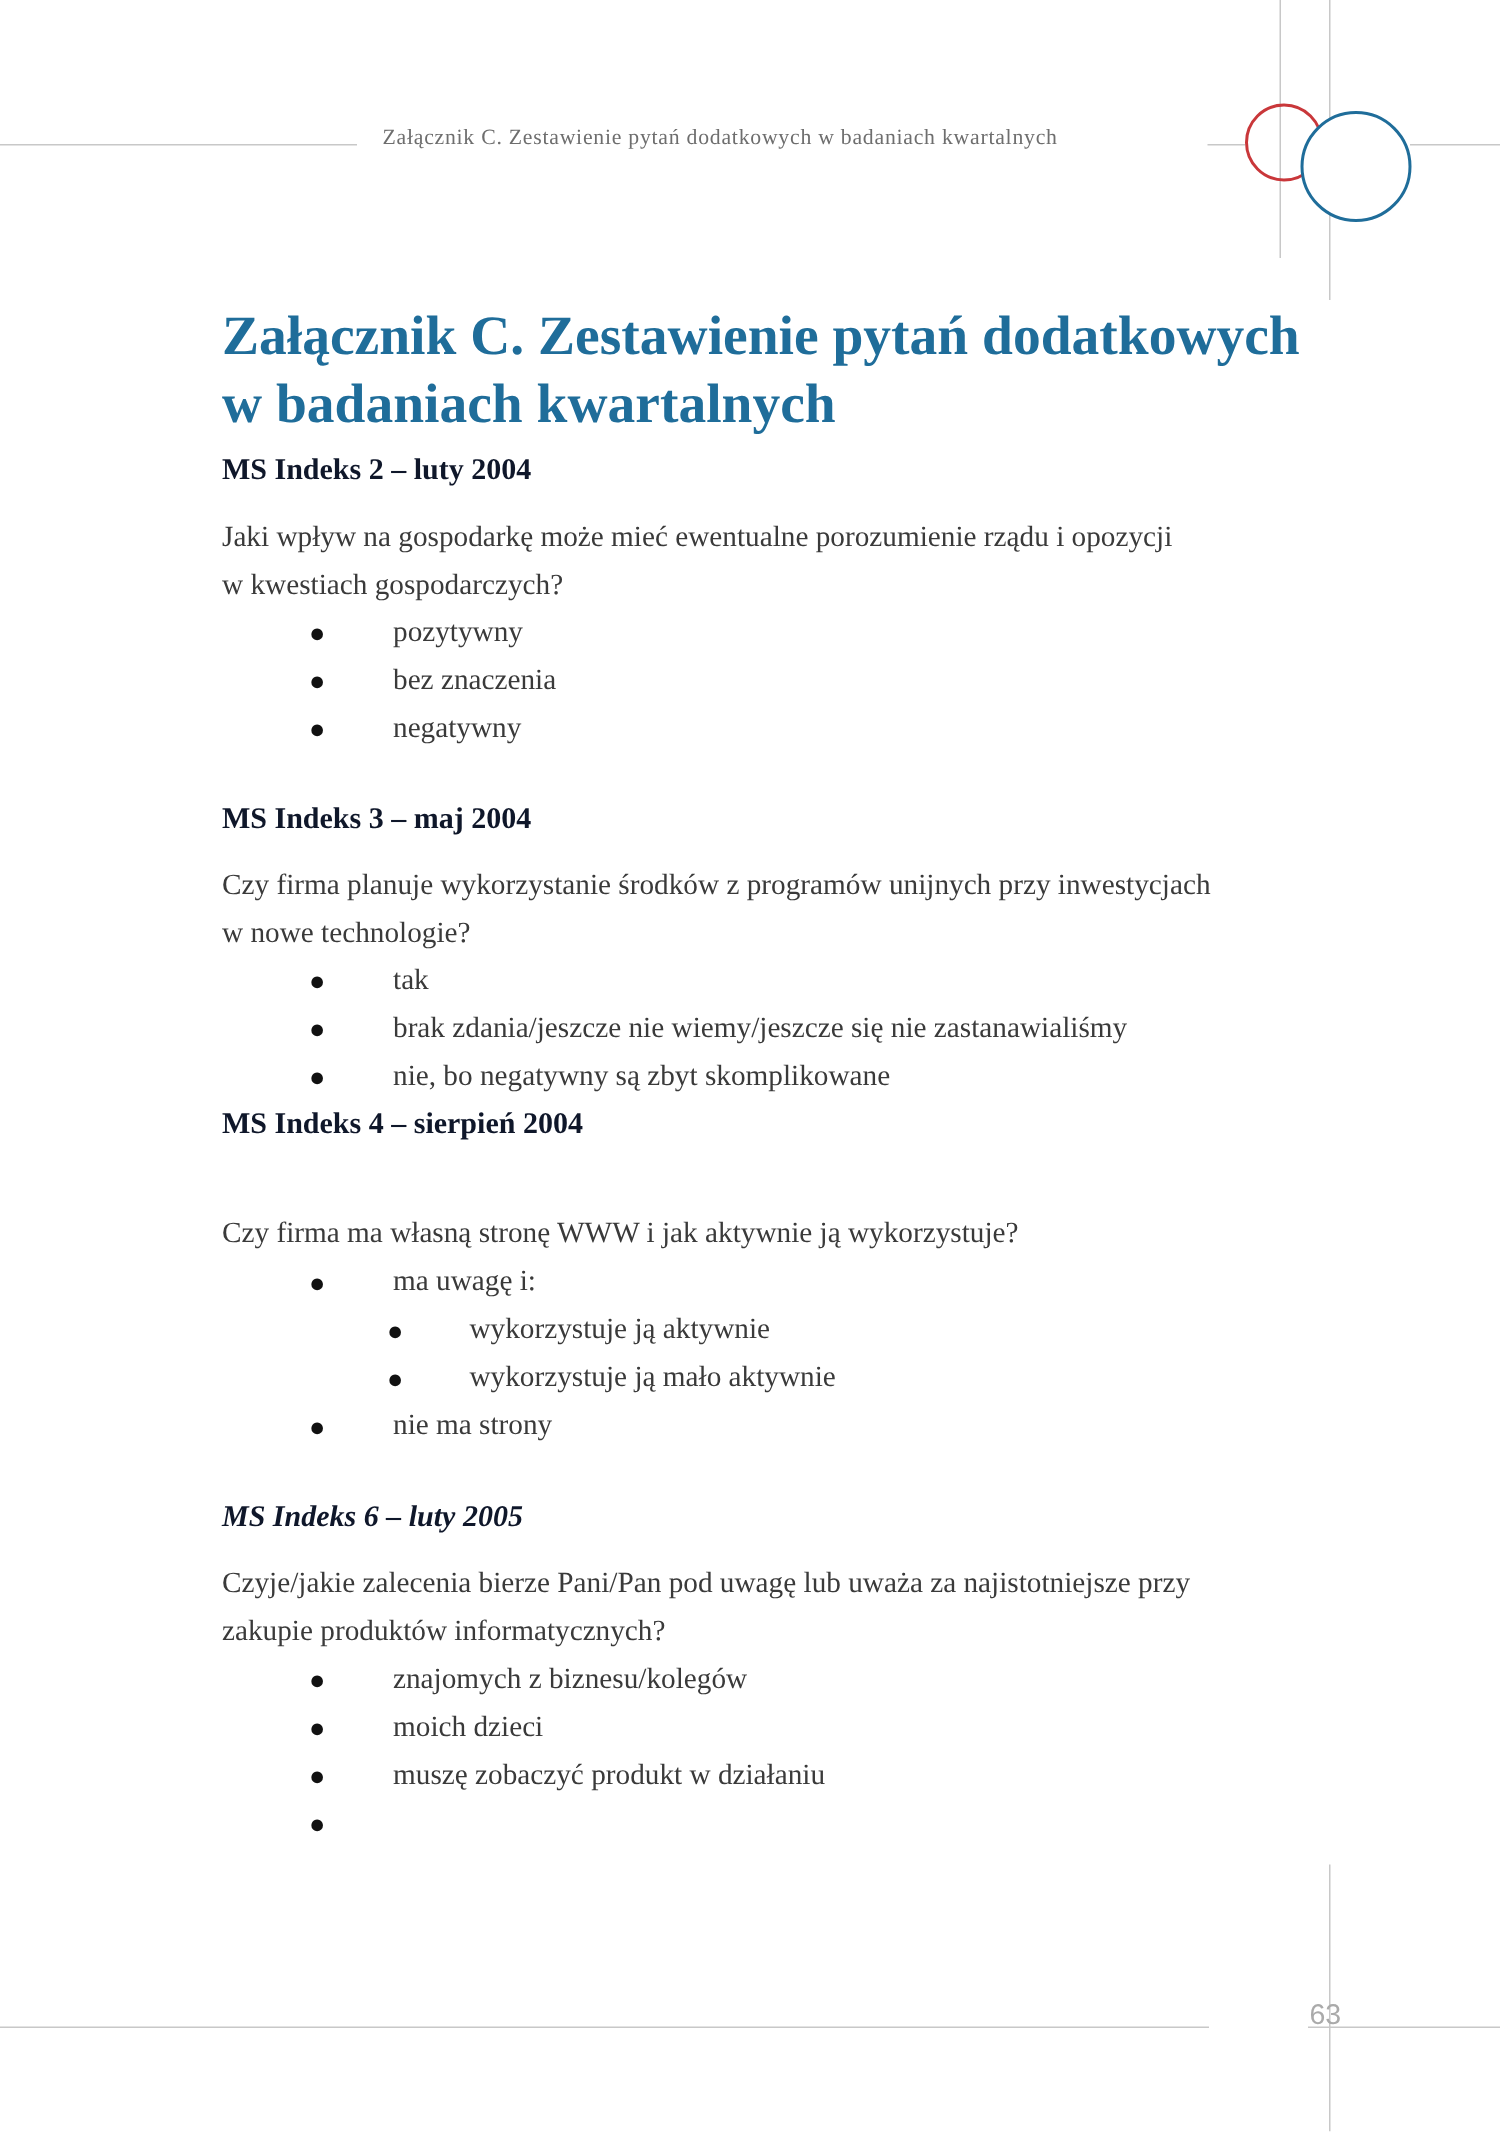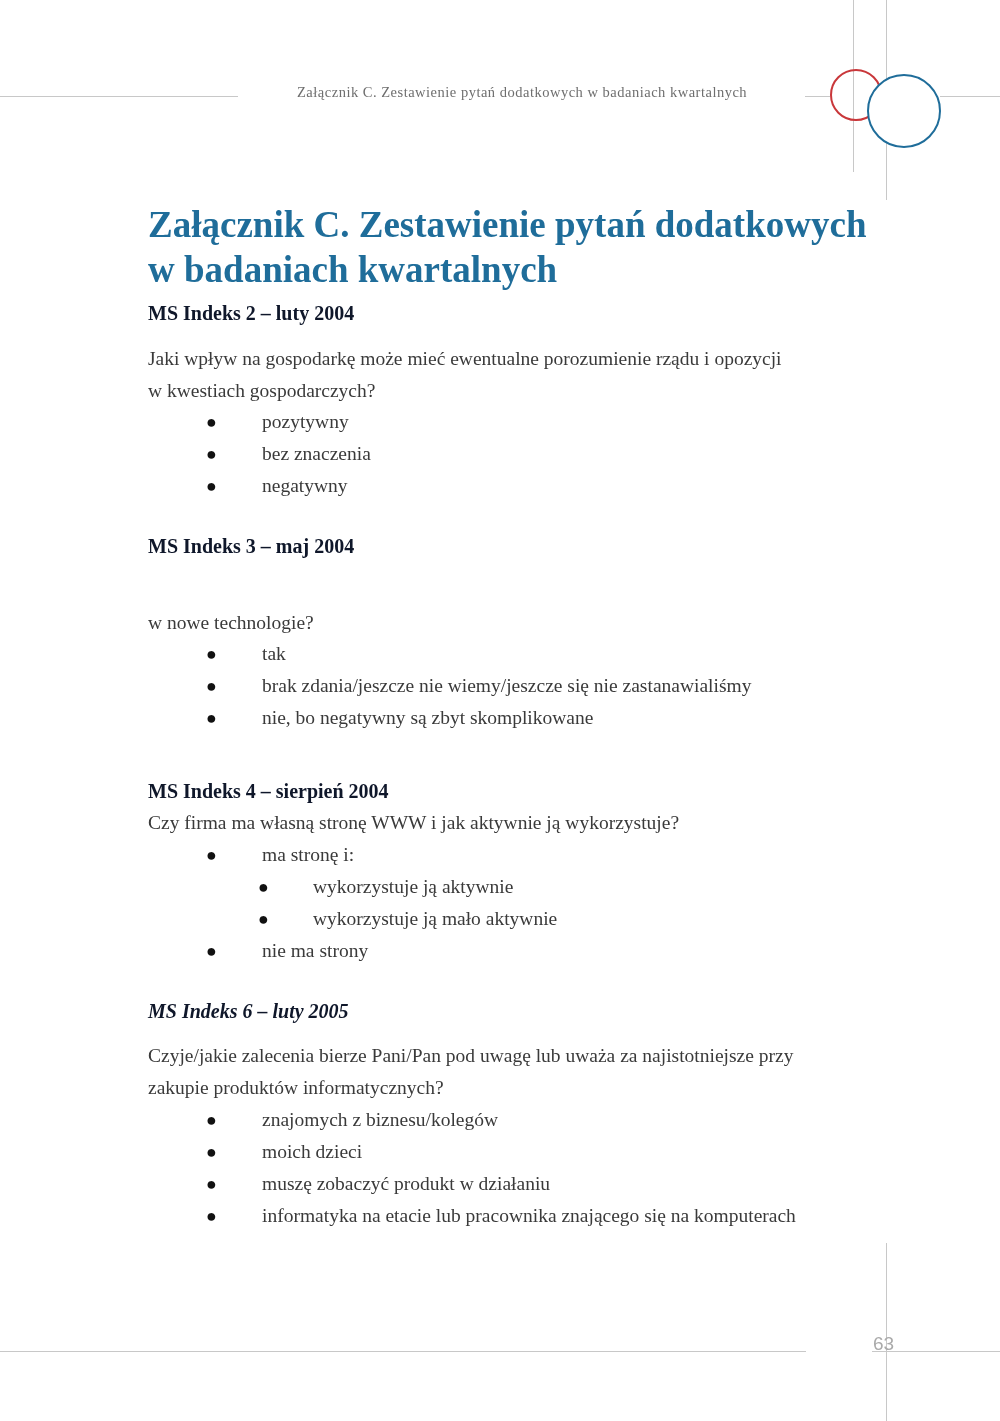--- a/index.html
+++ b/index.html
@@ -1,20 +1,20 @@
 <!DOCTYPE html>
 <html><head>
 <meta charset="utf-8">
 <style>
   html, body { margin:0; padding:0; background:#ffffff; }
   body { width:1000px; height:1421px; position:relative; overflow:hidden;
          font-family:"Liberation Serif","DejaVu Serif",serif; color:#333; }
   .line { position:absolute; background:#c8c8c8; }
   #running-header { position:absolute; left:255px; top:84px; font-size:14.5px;
-         color:#6e6e6e; letter-spacing:0.5px; white-space:nowrap;margin-left:42px; }
+         color:#6e6e6e; letter-spacing:0.5px; white-space:nowrap; }
   #deco { position:absolute; left:0; top:0; }
   #title { position:absolute; left:148px; top:202px; margin:0;
            font-size:37px; font-weight:bold; color:#1f6d9a; line-height:45px; font-weight:bold; }
   .sec-h { position:absolute; left:148px; margin:0; font-size:20px; font-weight:bold; color:#0f172a; }
   .q { position:absolute; left:148px; width:720px; margin:0; font-size:19.5px;
        line-height:32px; color:#3a3a3a; }
   ul.opts { position:absolute; left:148px; margin:0; padding:0; list-style:none; font-size:19.5px; color:#3a3a3a; }
   ul.opts li { height:32px; line-height:32px; position:relative; padding-left:114px; white-space:nowrap; }
   ul.opts li .b { position:absolute; left:58px; top:0; font-size:18px; color:#111; }
   ul.opts li.sub { padding-left:165px; }
@@ -49,48 +49,48 @@
   <span>w kwestiach gospodarczych?</span>
 </p>
 <ul class="opts" style="top:406px;">
   <li><span class="b">●</span><span>pozytywny</span></li>
   <li><span class="b">●</span><span>bez znaczenia</span></li>
   <li><span class="b">●</span><span>negatywny</span></li>
 </ul>
 
 <h2 class="sec-h" style="top:535px;">MS Indeks 3 – maj 2004</h2>
 <p class="q" style="top:575px;">
-  <br>
+  <span>Czy firma planuje wykorzystanie środków z programów unijnych przy inwestycjach</span><br>
   <span>w nowe technologie?</span>
 </p>
 <ul class="opts" style="top:638px;">
   <li><span class="b">●</span><span>tak</span></li>
   <li><span class="b">●</span><span>brak zdania/jeszcze nie wiemy/jeszcze się nie zastanawialiśmy</span></li>
   <li><span class="b">●</span><span>nie, bo negatywny są zbyt skomplikowane</span></li>
 </ul>
 
-<h2 class="sec-h" style="top:780px;">MS Indeks 4 – sierpień 2004</h2>
+<h2 class="sec-h" style="top:738px;">MS Indeks 4 – sierpień 2004</h2>
 <p class="q" style="top:807px;">
   <span>Czy firma ma własną stronę WWW i jak aktywnie ją wykorzystuje?</span>
 </p>
 <ul class="opts" style="top:839px;">
-  <li><span class="b">●</span><span>ma stronę i:</span></li>
+  <li><span class="b">●</span><span>ma uwagę i:</span></li>
   <li class="sub"><span class="b">●</span><span>wykorzystuje ją aktywnie</span></li>
   <li class="sub"><span class="b">●</span><span>wykorzystuje ją mało aktywnie</span></li>
   <li><span class="b">●</span><span>nie ma strony</span></li>
 </ul>
 
 <h2 class="sec-h" style="top:1000px;font-style:italic;">MS Indeks 6 – luty 2005</h2>
 <p class="q" style="top:1040px;">
   <span>Czyje/jakie zalecenia bierze Pani/Pan pod uwagę lub uważa za najistotniejsze przy</span><br>
   <span>zakupie produktów informatycznych?</span>
 </p>
 <ul class="opts" style="top:1104px;">
   <li><span class="b">●</span><span>znajomych z biznesu/kolegów</span></li>
   <li><span class="b">●</span><span>moich dzieci</span></li>
   <li><span class="b">●</span><span>muszę zobaczyć produkt w działaniu</span></li>
-  <li><span class="b">●</span><span>informatyka na etacie lub pracownika znającego się na komputerach</span></li>
+  <li><span class="b">●</span></li>
 </ul>
 
 <div class="line" style="left:0;top:1351px;width:806px;height:1px;"></div>
 <div class="line" style="left:872px;top:1351px;width:128px;height:1px;"></div>
 <div class="line" style="left:886px;top:1243px;width:1px;height:178px;"></div>
 <div id="page-num">63</div>
 
 </body></html>

